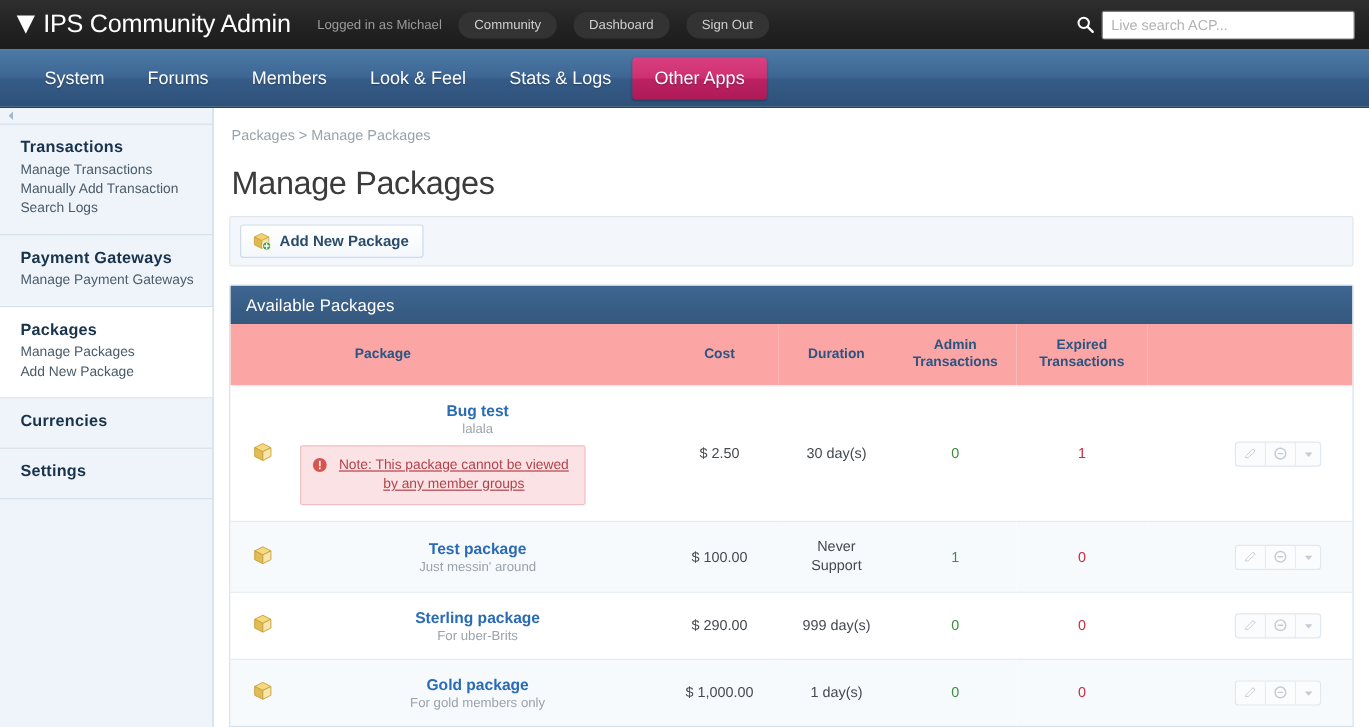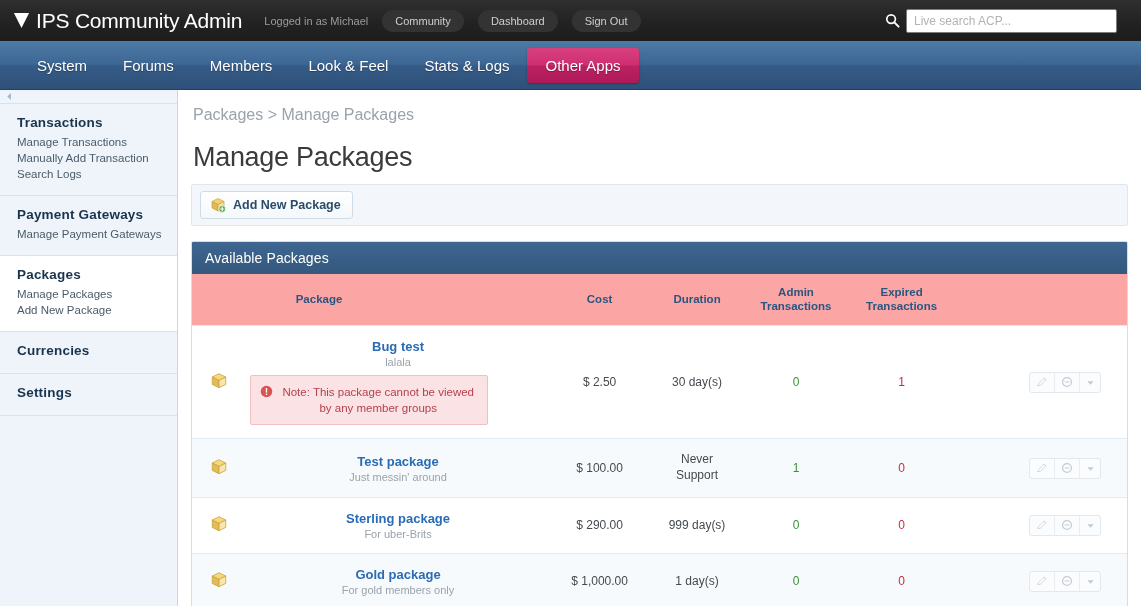--- a/index.html
+++ b/index.html
@@ -45,21 +45,21 @@
     font-size: 11px;
     background: #333333;
     border-radius: 11px;
     padding: 5px 13px;
     margin-left: 14px;
     white-space: nowrap;
     cursor: pointer;
   }
   #search-wrap {
     position: absolute;
-    right: 24px; top: 0;
+    right: 12px; top: 0;
     height: 41px;
     display: flex;
     align-items: center;
     gap: 6px;
   }
   .search-glass { width: 15px; height: 15px; display:block; }
   #search-input {
     width: 211px;
     height: 24px;
     border: 1px solid #7c7c7c;
@@ -142,21 +142,21 @@
   }
 
   
   #main {
     flex: 1;
     background: #ffffff;
     padding: 16px 13px 0 13px;
     overflow: hidden;
   }
   #breadcrumb {
-    font-size: 16px;
+    font-size: 12px;
     color: #9aa3ab;
     padding-left: 2px;
     margin-bottom: 18px;
   }
   #breadcrumb span { color: #9aa3ab; }
   #breadcrumb .crumb-link { cursor: pointer; }
   #page-title {
     font-size: 27px;
     font-weight: 400;
     color: #3b3b3b;
@@ -256,20 +256,21 @@
     border-radius: 2px;
     padding: 8px 10px 8px 9px;
     display: flex;
     gap: 7px;
     max-width: 238px;
   }
   .note-text {
     font-size: 11.5px;
     color: #b3424c;
     line-height: 1.42;
+    text-decoration: underline;
   }
   .warn-ico { width: 13px; height: 13px; flex: 0 0 13px; margin-top: 1px; }
 
   
   .tools {
     display: flex;
     justify-content: flex-end;
     padding-right: 22px;
   }
   .tool-group {

